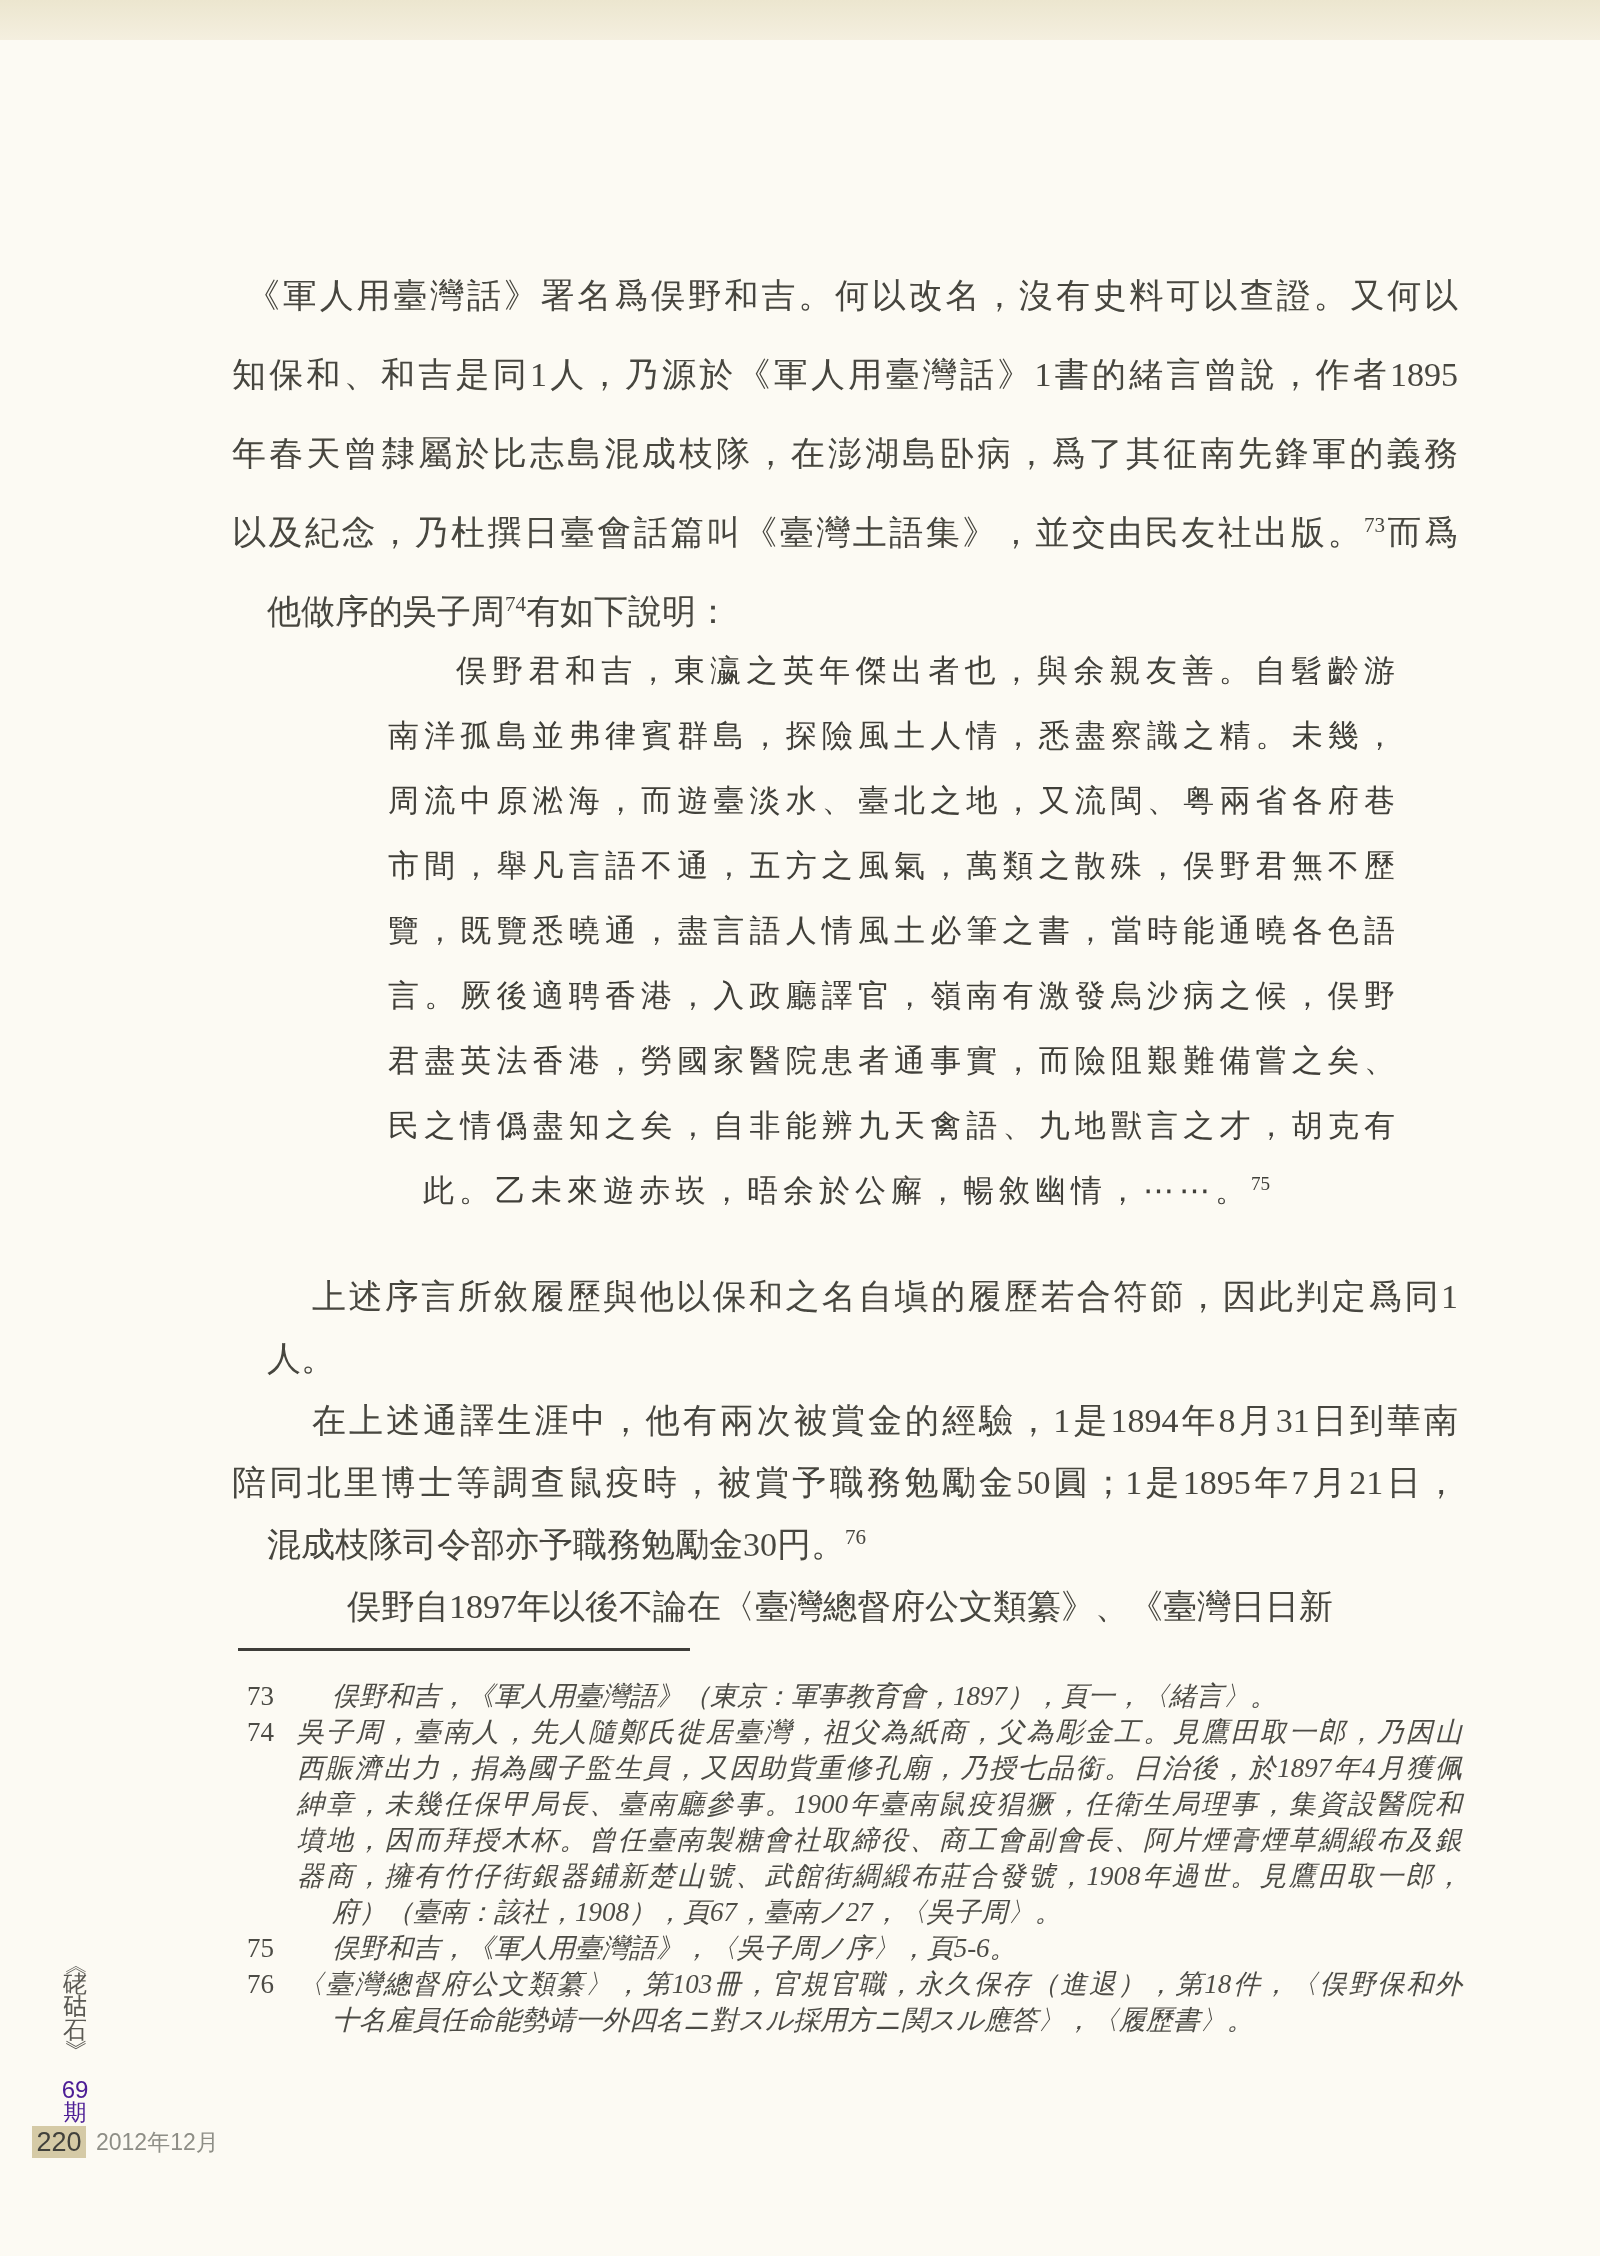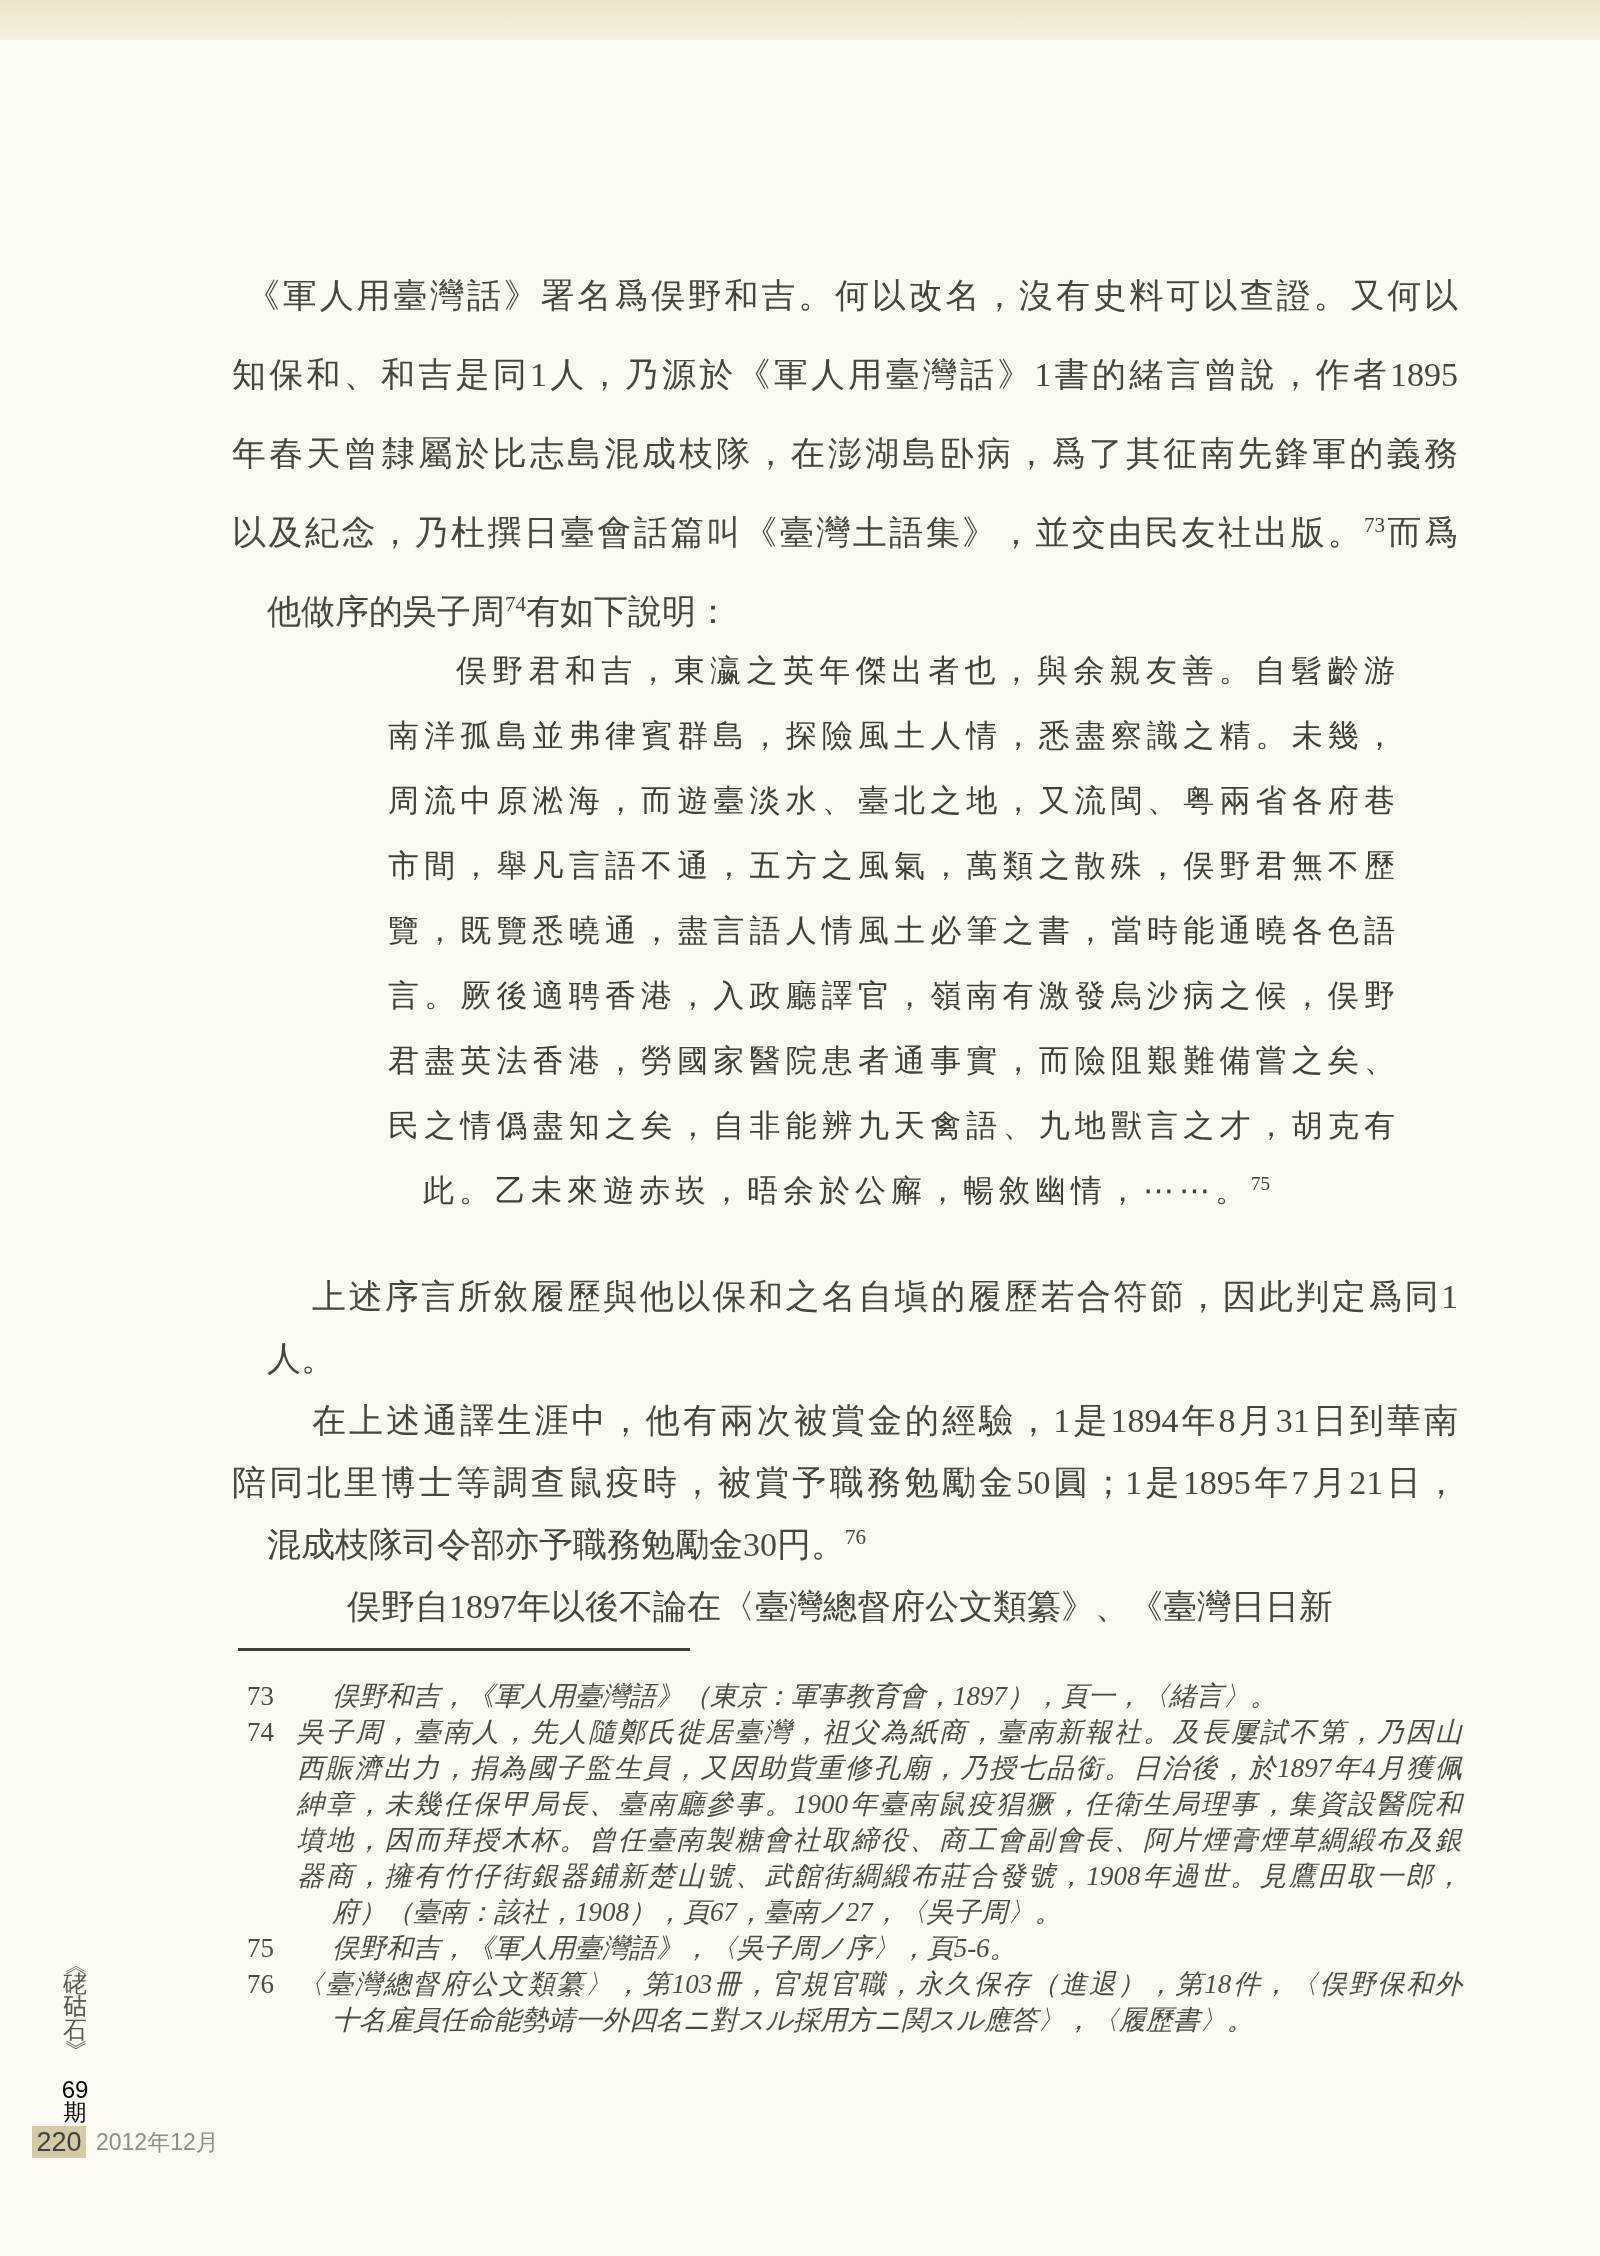--- a/index.html
+++ b/index.html
@@ -42,21 +42,21 @@
   
   .v-title{
     position:absolute;left:56px;top:1956px;width:38px;
     display:flex;flex-direction:column;align-items:center;
     font-size:24px;line-height:23px;color:#5a5953;
   }
   .v-title .vchar{height:23px;}
   .v-title .rot{transform:rotate(90deg);height:17px;line-height:17px;font-size:22px;}
   .issue-block{
     position:absolute;left:56px;top:2078px;width:38px;
-    text-align:center;color:#000000;
+    text-align:center;color:#4c1d95;
   }
   .issue-num{display:block;font-family:"Liberation Sans","DejaVu Sans",sans-serif;font-size:24px;line-height:23px;}
   .issue-suffix{display:block;font-size:23px;line-height:24px;}
   .page-badge{
     position:absolute;left:32px;top:2126px;width:54px;height:32px;
     background:#d5caa6;
     display:flex;align-items:center;justify-content:center;
     font-family:"Liberation Sans","DejaVu Sans",sans-serif;
     font-size:27px;color:#41413c;
   }
@@ -107,21 +107,21 @@
 <section class="footnotes">
     <div class="fn-row">
       <div class="fn-num">73</div>
       <div class="fn-text">
         <div class="tline first last">俣野和吉，《軍人用臺灣語》（東京：軍事教育會，1897），頁一，〈緒言〉。</div>
       </div>
     </div>
     <div class="fn-row">
       <div class="fn-num">74</div>
       <div class="fn-text">
-        <div class="tline first">吳子周，臺南人，先人隨鄭氏徙居臺灣，祖父為紙商，臺南新報社。及長屢試不第，乃因山</div>
+        <div class="tline first">吳子周，臺南人，先人隨鄭氏徙居臺灣，祖父為紙商，父為彫金工。見鷹田取一郎，乃因山</div>
         <div class="tline">西賑濟出力，捐為國子監生員，又因助貲重修孔廟，乃授七品銜。日治後，於1897年4月獲佩</div>
         <div class="tline">紳章，未幾任保甲局長、臺南廳參事。1900年臺南鼠疫猖獗，任衛生局理事，集資設醫院和</div>
         <div class="tline">墳地，因而拜授木杯。曾任臺南製糖會社取締役、商工會副會長、阿片煙膏煙草綢緞布及銀</div>
         <div class="tline">器商，擁有竹仔街銀器鋪新楚山號、武館街綢緞布莊合發號，1908年過世。見鷹田取一郎，</div>
         <div class="tline last">府）（臺南：該社，1908），頁67，臺南ノ27，〈吳子周〉。</div>
       </div>
     </div>
     <div class="fn-row">
       <div class="fn-num">75</div>
       <div class="fn-text">

